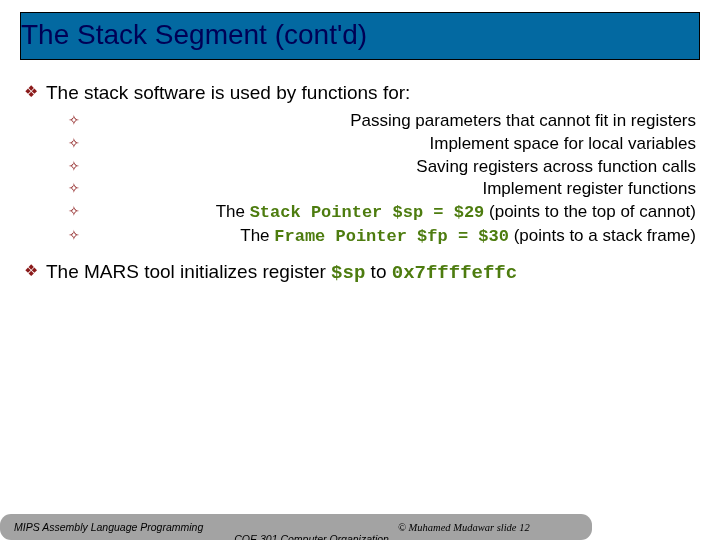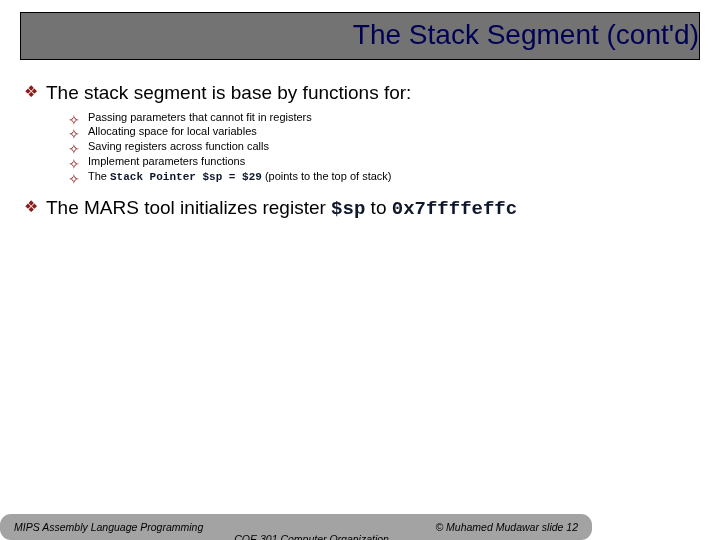--- a/index.html
+++ b/index.html
@@ -6,23 +6,23 @@
   body {
     width: 720px;
     height: 540px;
     background: #ffffff;
     font-family: Arial, Helvetica, sans-serif;
     overflow: hidden;
     position: relative;
   }
   .title-bar {
     margin: 12px 20px 0 20px;
-    background: #737373;
+    background: #0369a1;
     border: 1px solid #000;
-    text-align: right;
+    text-align: left;
     padding: 6px 0 8px 0;
   }
   .title-bar h1 {
     font-family: "Comic Sans MS", "Comic Sans", cursive, sans-serif;
     font-weight: normal;
     font-size: 28px;
     color: #000055;
   }
   .content {
     padding: 10px 24px 0 24px;
@@ -37,85 +37,89 @@
   }
   .b1::before {
     content: "❖";
     position: absolute;
     left: 0;
     top: 1px;
     color: #8b1a1a;
     font-size: 16px;
   }
   .b2 {
-    font-size: 11px;
+    font-size: 17px;
     line-height: 1.35;
     margin: 0 0 0 0;
     padding-left: 64px;
     position: relative;
+    text-align: right;
   }
   .b2::before {
     content: "✧";
     position: absolute;
     left: 44px;
     top: 1px;
     color: #8b1a1a;
     font-size: 14px;
   }
   .mono {
     font-family: "Courier New", Courier, monospace;
     font-weight: bold;
-    color: #0f172a;
+    color: #4d7c0f;
   }
   .footer {
     position: absolute;
     left: 0;
     bottom: 0;
     width: 592px;
     height: 26px;
     background: #a3a3a3;
     display: flex;
     align-items: center;
     font-size: 10.5px;
     font-style: italic;
     color: #000;
     padding: 0 14px;
     border-radius: 11px;
   }
   .footer .f-left { flex: 0 0 220px; }
   .footer .f-center { flex: 1; text-align: center; margin-top: 36px; }
-  .footer .f-right { flex: 0 0 180px; text-align: right; }
+  .footer .f-right { flex: 0 0 180px; text-align: left; font-family: Liberation Serif, serif; }
 </style>
 </head>
 <body>
 
 <div class="title-bar">
   <h1>The Stack Segment (cont'd)</h1>
 </div>
 
 <div class="content">
 
   <div class="b1">
-    <span>The stack segment is base by functions for:</span>
+    <span>The stack software is used by functions for:</span>
   </div>
   <div class="b2">
     <span>Passing parameters that cannot fit in registers</span>
   </div>
   <div class="b2">
-    <span>Allocating space for local variables</span>
+    <span>Implement space for local variables</span>
   </div>
   <div class="b2">
     <span>Saving registers across function calls</span>
   </div>
   <div class="b2">
-    <span>Implement parameters functions</span>
+    <span>Implement register functions</span>
   </div>
 
   <div class="b2">
-    <span>The </span><span class="mono">Stack Pointer $sp = $29</span><span> (points to the top of stack)</span>
+    <span>The </span><span class="mono">Stack Pointer $sp = $29</span><span> (points to the top of cannot)</span>
+  </div>
+  <div class="b2">
+    <span>The </span><span class="mono">Frame Pointer $fp = $30</span><span> (points to a stack frame)</span>
   </div>
 
 
   <div class="b1">
     <span>The MARS tool initializes register </span><span class="mono">$sp</span><span> to </span><span class="mono">0x7ffffeffc</span>
   </div>
 
 </div>
 
 <div class="footer">

